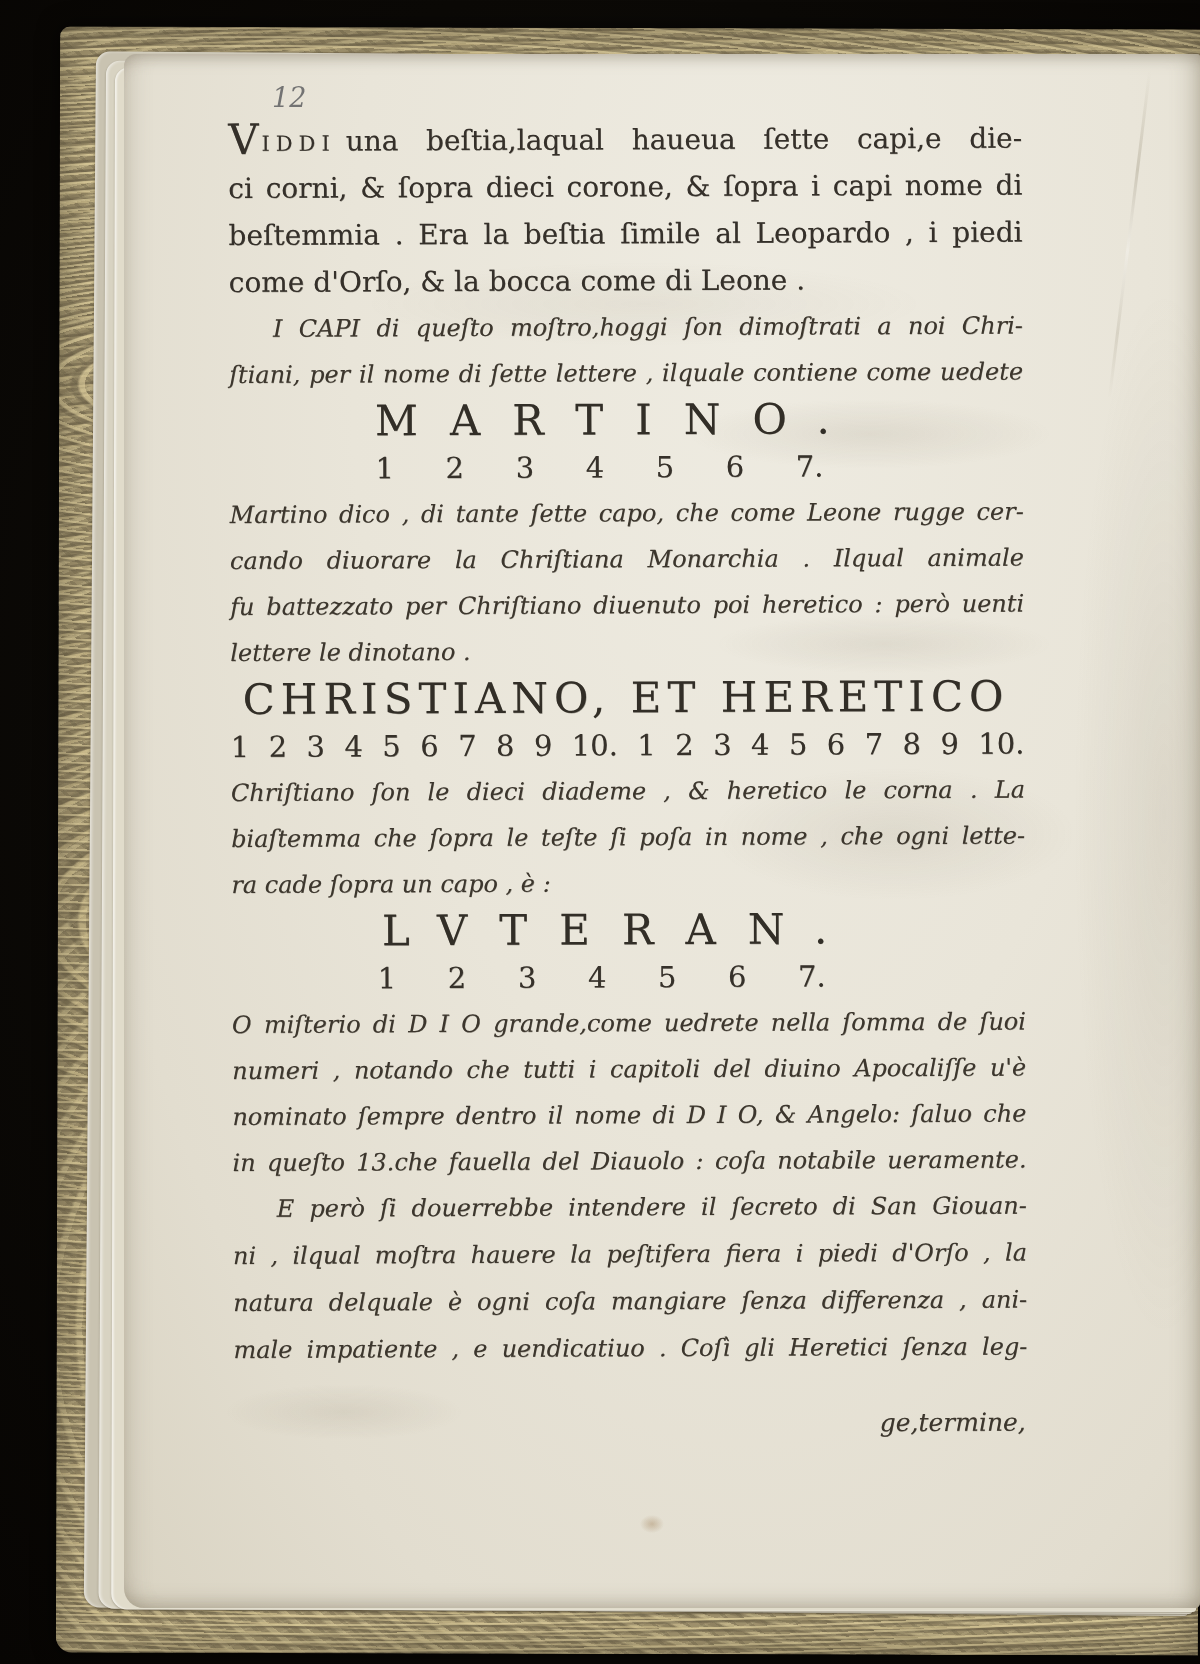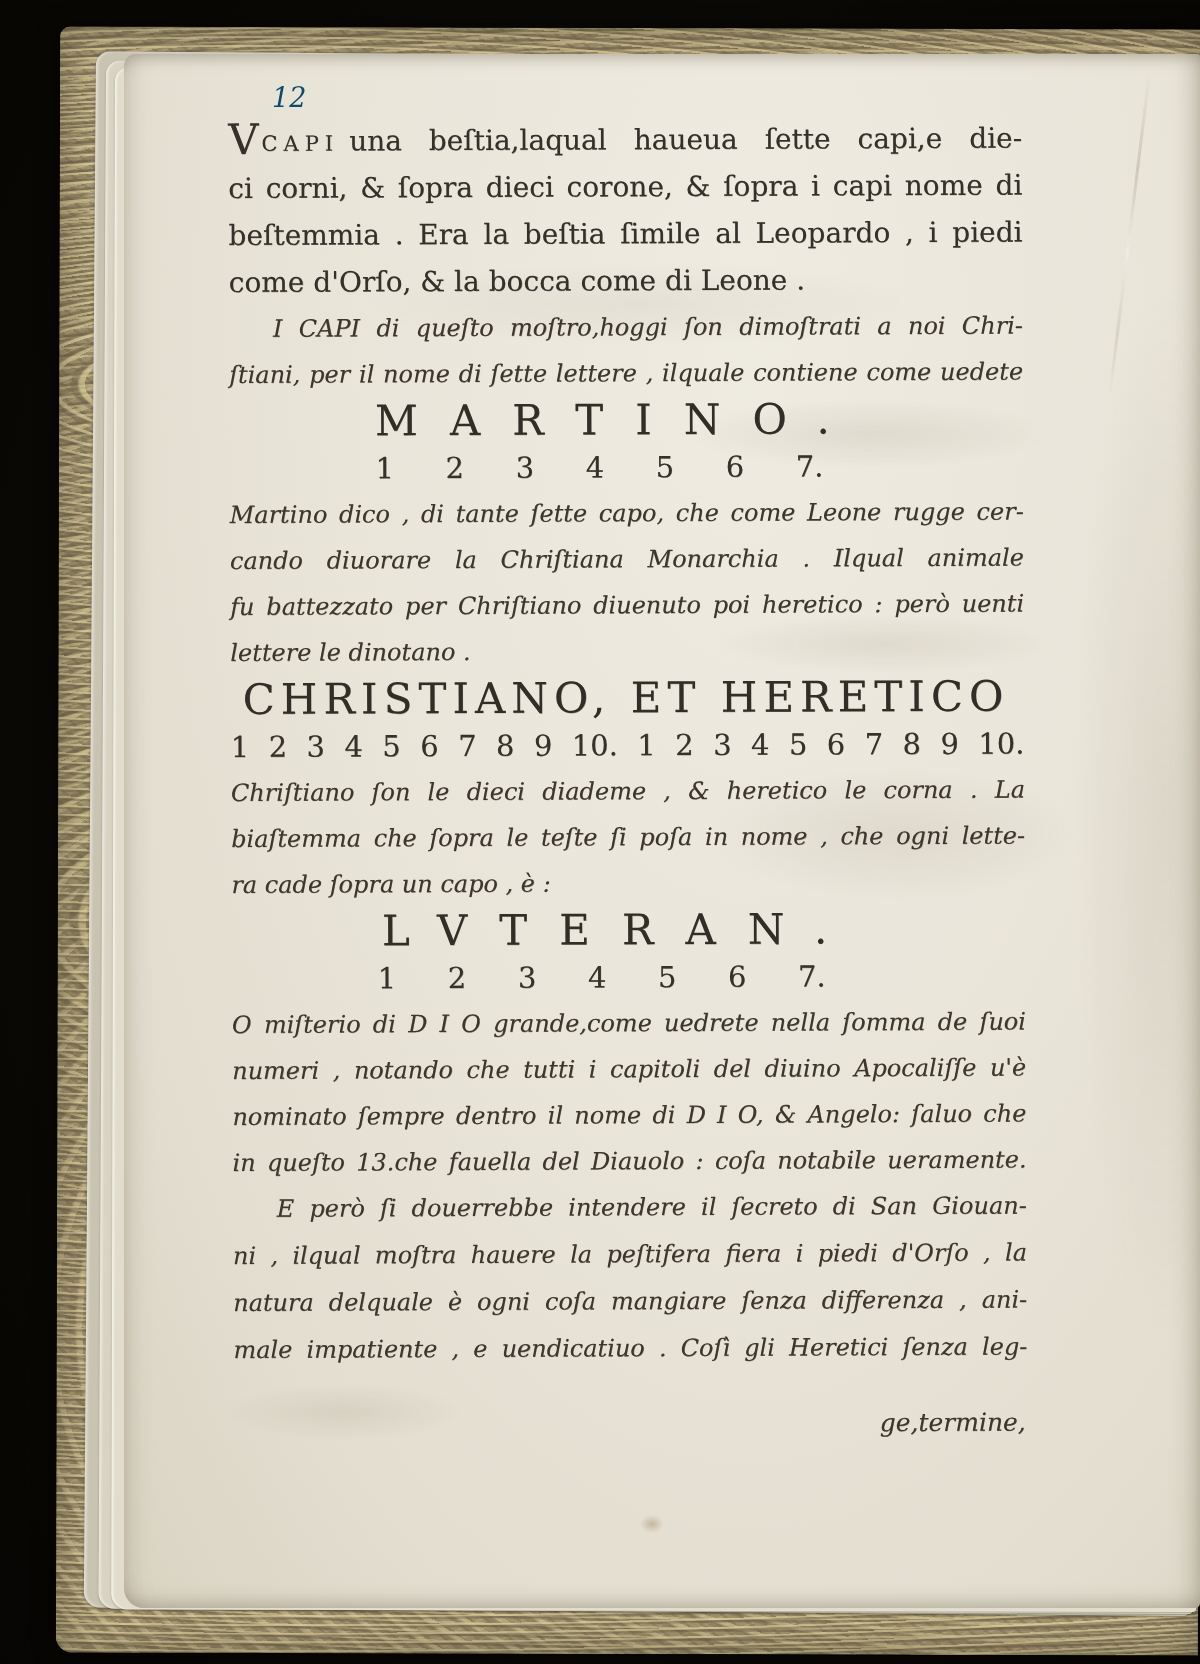--- a/index.html
+++ b/index.html
@@ -47,21 +47,21 @@
       radial-gradient(260px 50px at 746px 380px, rgba(116,102,78,.11), rgba(116,102,78,0) 70%),
       radial-gradient(240px 42px at 760px 590px, rgba(116,102,78,.10), rgba(116,102,78,0) 70%),
       radial-gradient(260px 95px at 770px 780px, rgba(116,102,78,.10), rgba(116,102,78,0) 70%),
       radial-gradient(400px 60px at 520px 250px, rgba(116,102,78,.07), rgba(116,102,78,0) 70%),
       radial-gradient(170px 40px at 220px 1358px, rgba(116,102,78,.10), rgba(116,102,78,0) 70%),
       radial-gradient(16px 12px at 528px 1470px, rgba(139,100,52,.32), rgba(139,100,52,0) 75%),
       radial-gradient(120px 700px at 1040px 760px, rgba(120,110,85,.10), rgba(120,110,85,0) 75%);
   }
   .pagenum{
     position:absolute;left:272px;top:82px;
-    font-style:italic;font-size:27px;color:#0c4a6e;
+    font-style:italic;font-size:27px;color:#737373;
   }
   .textblock{
     position:absolute;left:228px;top:118px;width:794px;
     transform:rotate(-0.25deg);transform-origin:top left;
     color:#35302a;
     text-shadow:0.3px 0.4px 0.6px rgba(45,39,30,.45);
   }
   .line{display:block;text-align:left;white-space:normal;}
   .j{text-align:justify;text-align-last:justify;}
   .p-roman .line{font-size:28px;line-height:47px;height:47px;}
@@ -87,21 +87,21 @@
 <div class="sheet s3"></div>
 <div class="page"></div>
 <div class="ghosts"></div>
 <div class="crease"></div>
 
 <div class="pagenum">12</div>
 
 <div class="textblock">
 
   <div class="p-roman">
-    <div class="line j"><span class="initial">V</span><span class="sc">CAPI</span><span>una beſtia,laqual haueua ſette capi,e die-</span></div>
+    <div class="line j"><span class="initial">V</span><span class="sc">IDDI</span><span>una beſtia,laqual haueua ſette capi,e die-</span></div>
     <div class="line j">ci corni, &amp; ſopra dieci corone, &amp; ſopra i capi nome di</div>
     <div class="line j">beſtemmia . Era la beſtia ſimile al Leopardo , i piedi</div>
     <div class="line">come d'Orſo, &amp; la bocca come di Leone .</div>
   </div>
 
   <div class="it">
     <div class="line j ind">I CAPI di queſto moſtro,hoggi ſon dimoſtrati a noi Chri-</div>
     <div class="line j">ſtiani, per il nome di ſette lettere , ilquale contiene come uedete</div>
   </div>
 

